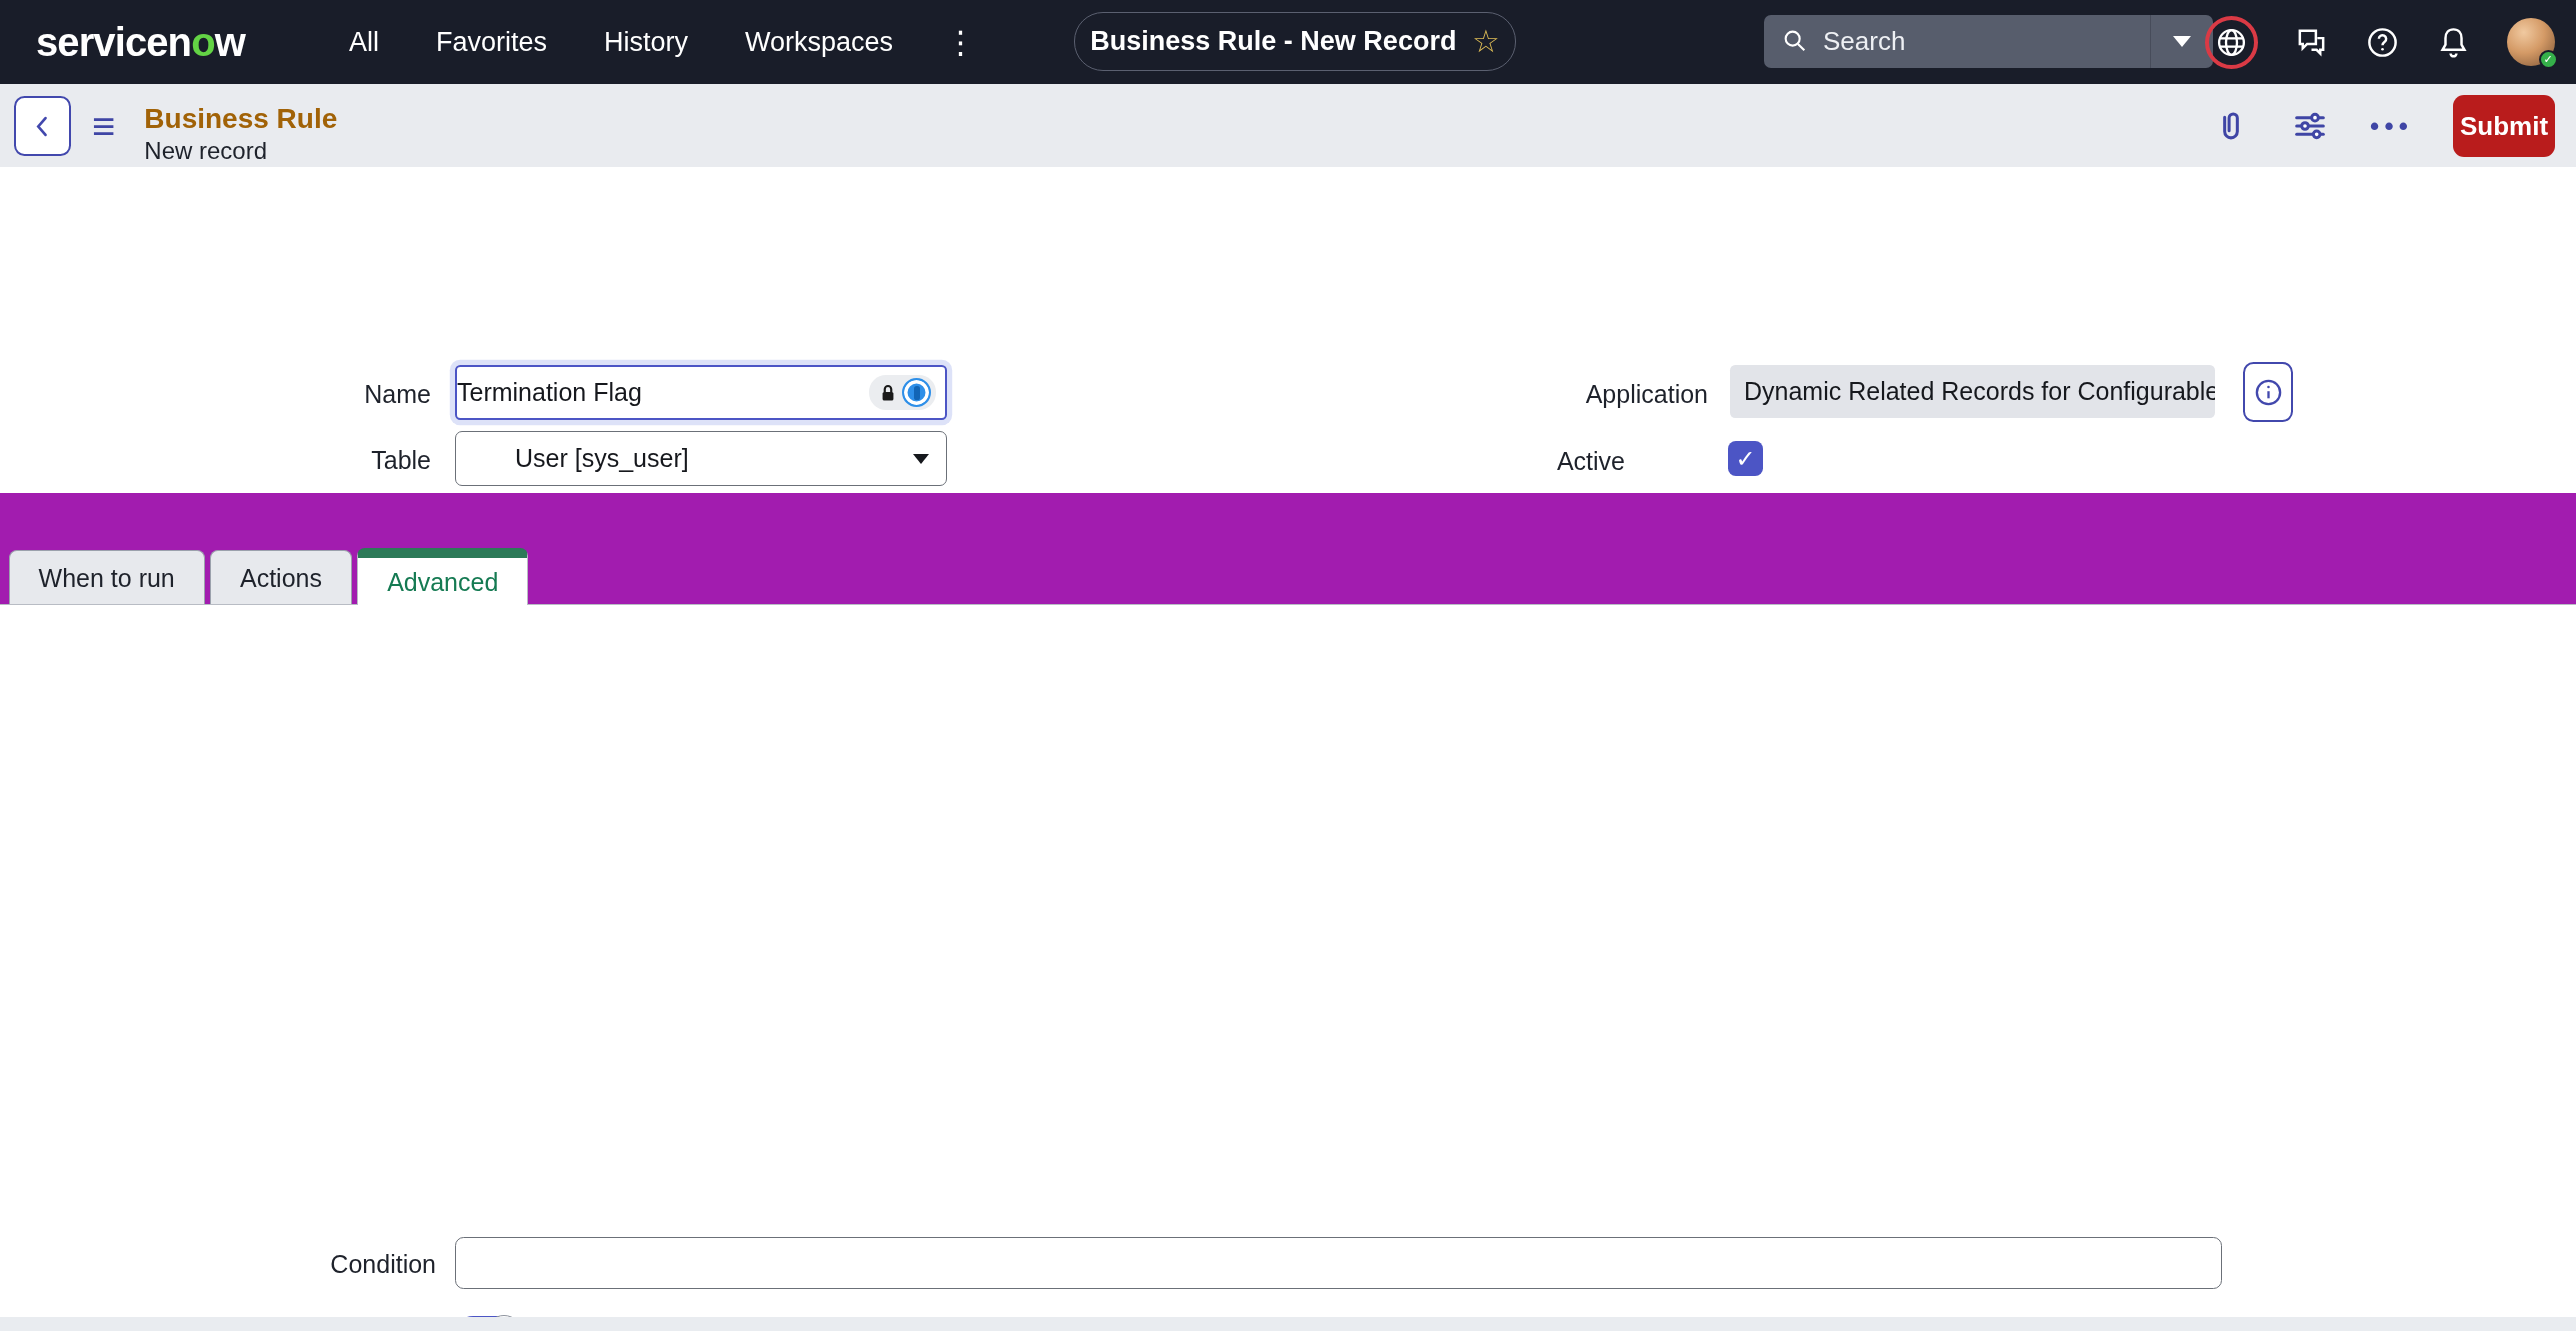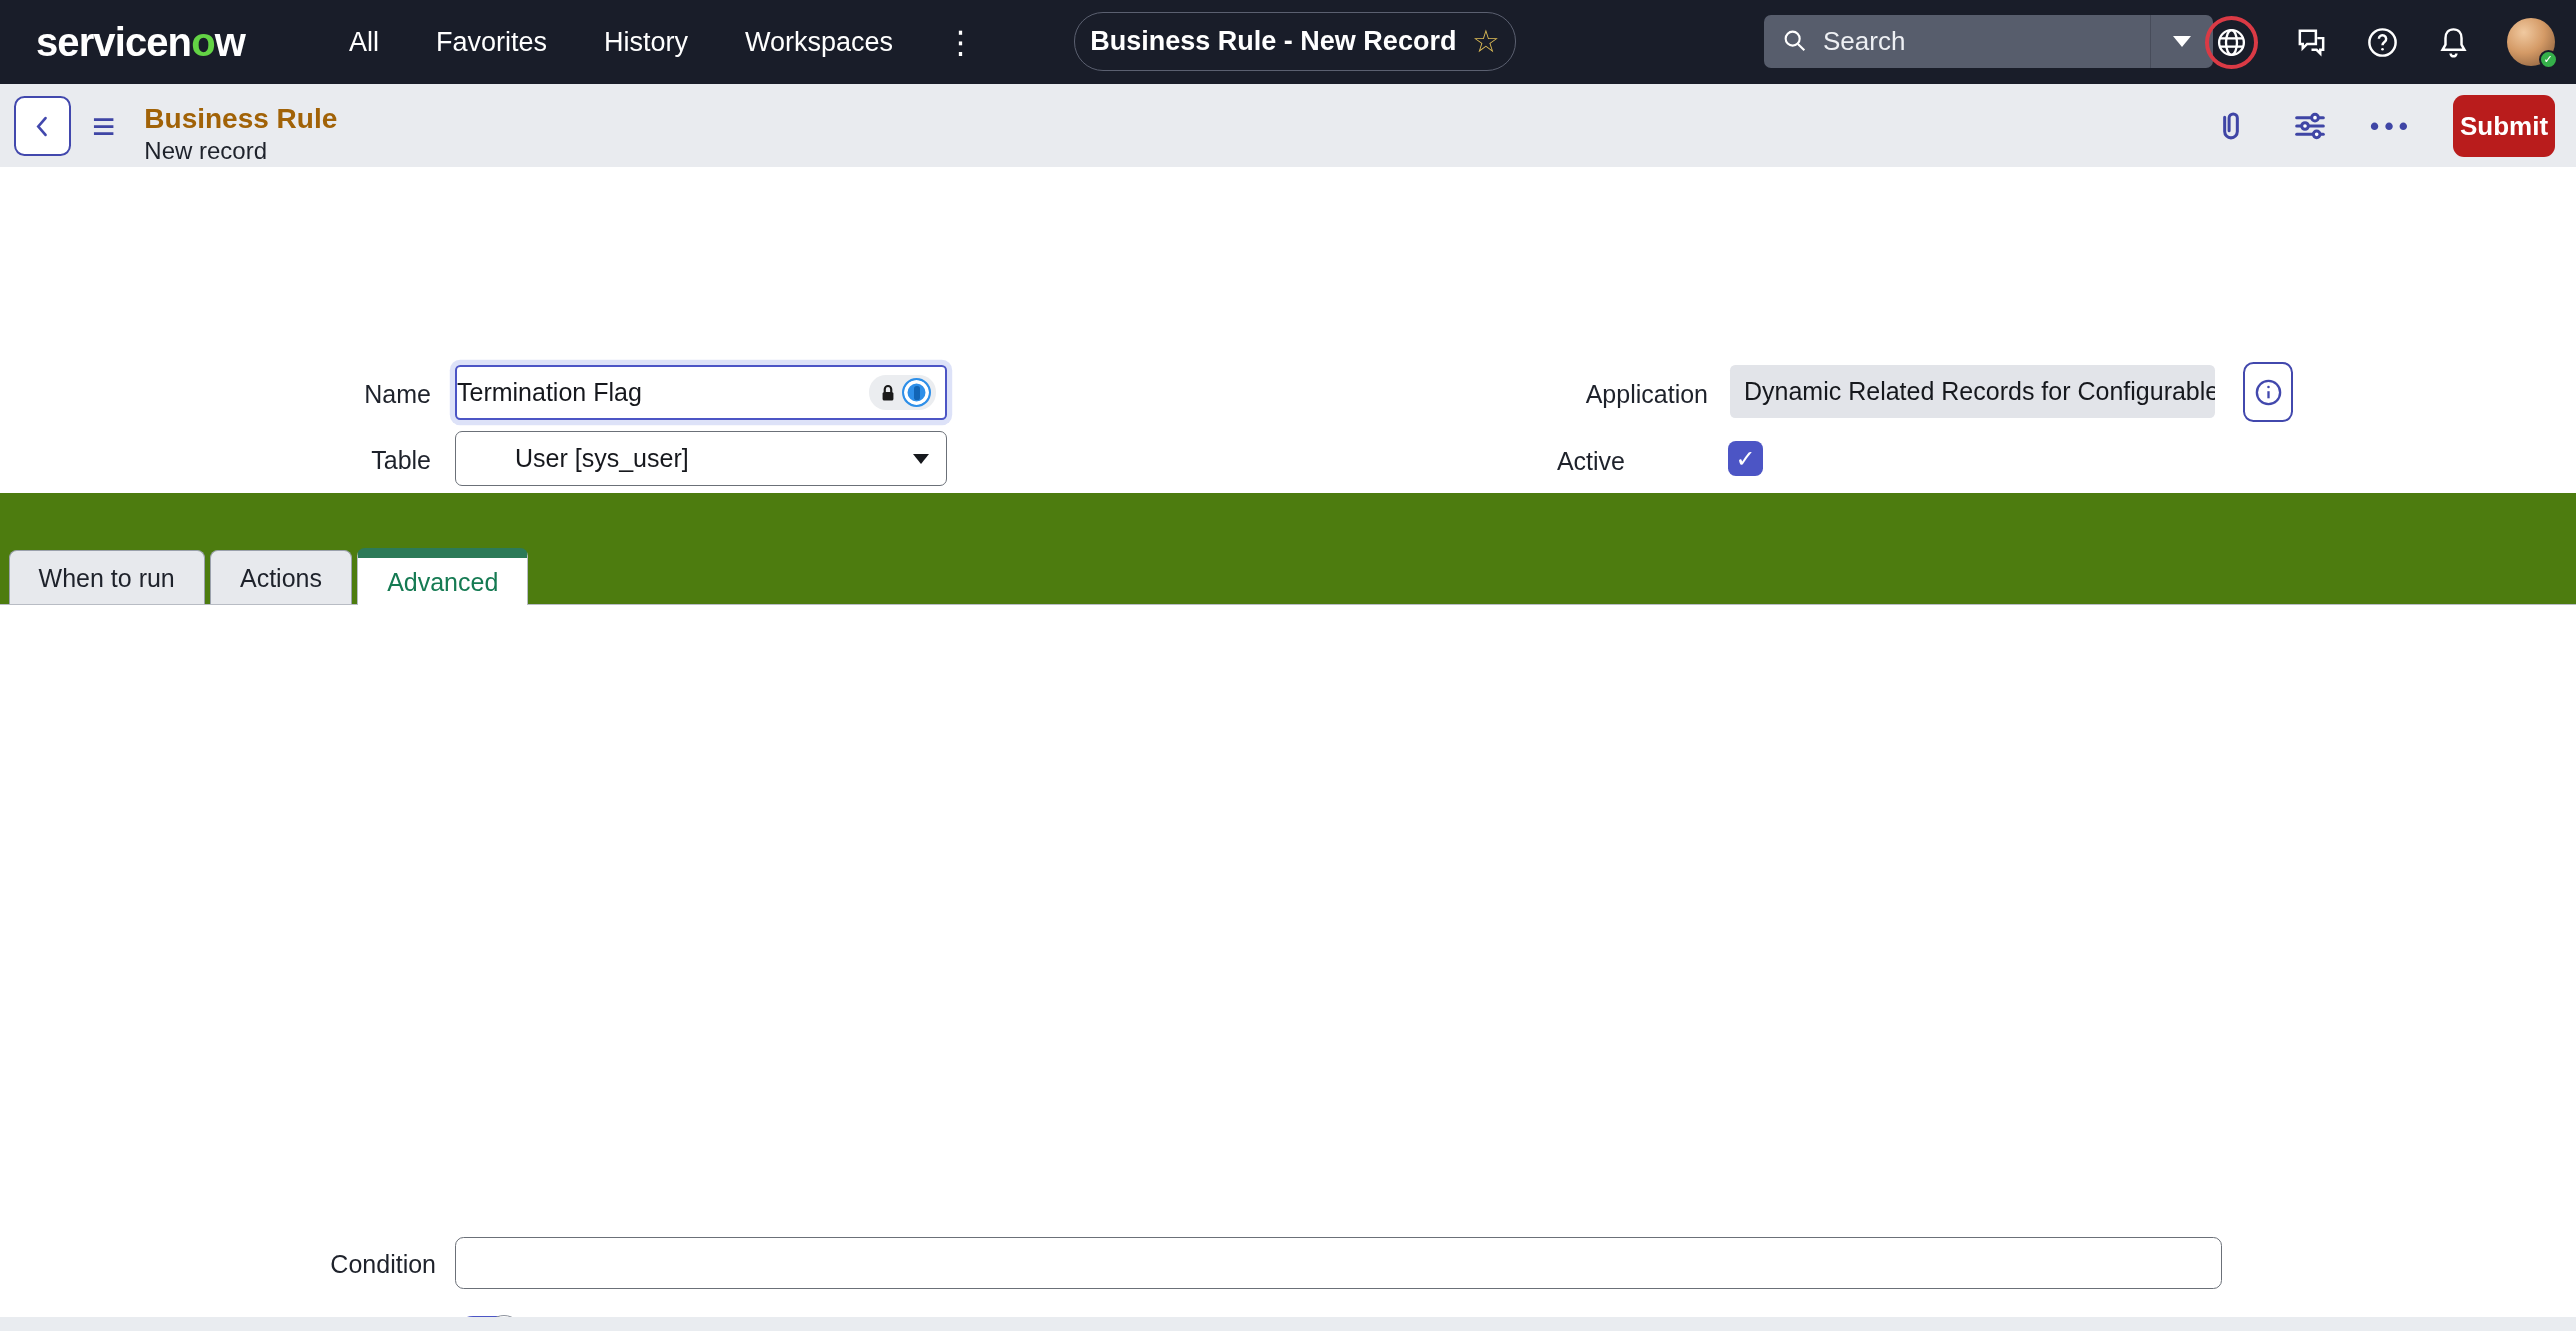--- a/index.html
+++ b/index.html
@@ -50,21 +50,21 @@
   .op-bar { width:6px; height:14px; background:#1265b5; border-radius:2.6px; }
   .table-select { position:absolute; left:455px; top:264px; width:492px; height:55px; border:1.7px solid #6b7078; border-radius:7px; background:#fff; display:flex; align-items:center; cursor:pointer;padding-left:45px; }
   .table-value { flex:1; font-size:25px; color:#16181d; padding-left:14px; }
   .sel-caret { width:0; height:0; border-left:8.6px solid transparent; border-right:8.6px solid transparent; border-top:10.4px solid #16181d; margin-right:17px; }
   .app-field { position:absolute; left:1730px; top:198px; width:485px; height:53px; background:#e2e4e9; border-radius:5.2px; display:flex; align-items:center; overflow:hidden; }
   .app-text { font-size:25px; color:#16181d; padding-left:14px; white-space:nowrap; }
   .info-btn { position:absolute; left:2243px; top:195px; width:50px; height:60px; background:#fff; border:2.6px solid #4248ad; border-radius:10.4px; display:flex; align-items:center; justify-content:center; cursor:pointer; }
   .checkbox { position:absolute; left:1728px; width:35px; height:35px; background:#4c55c5; border-radius:7.8px; color:#fff; font-size:24px; display:flex; align-items:center; justify-content:center; cursor:pointer; }
 
   
-  .band { position:absolute; left:0; top:493px; width:2576px; height:112px; background:#4d7c0f; }
+  .band { position:absolute; left:0; top:493px; width:2576px; height:112px; background:#a21caf; }
   .tabs { position:absolute; left:8.6px; bottom:0; display:flex; align-items:flex-end; gap:5.2px; }
   .tab { height:55px; background:#e7e9ed; border:1.7px solid #9ba1ac; border-bottom:none; border-radius:7.8px 7.8px 0 0; display:flex; align-items:center; justify-content:center; font-size:25px; color:#1e222b; padding:0 29px; cursor:pointer; box-shadow:0 1.7px 0 #b9bdc5; }
   .tab.active { height:57px; background:#fff; border:1.7px solid #b8bcc4; border-bottom:none; border-top:10.4px solid #2c7a58; color:#157a52; z-index:5; box-shadow:none; padding-top:1.7px; }
 
   
   .card { position:absolute; left:0; top:604px; width:2576px; height:713px; background:#fff; border-top:1.7px solid #b8bcc4; }
   .cond-input { position:absolute; left:455px; top:632px; width:1767px; height:52px; border:1.7px solid #6b7078; border-radius:8.6px; background:#fff; font-size:25px; padding:0 14px; font-family:"Liberation Sans",sans-serif; outline:none; color:#16181d; }
   .script-row { position:absolute; left:455px; top:711px; display:flex; align-items:center; gap:17px; }
   .toggle { position:relative; width:67px; height:36px; background:#4c55c5; border-radius:18px; cursor:pointer; }
   .toggle-knob { position:absolute; right:-0.9px; top:-0.9px; width:38px; height:38px; background:#fff; border:1.7px solid #8d939e; border-radius:50%; }

